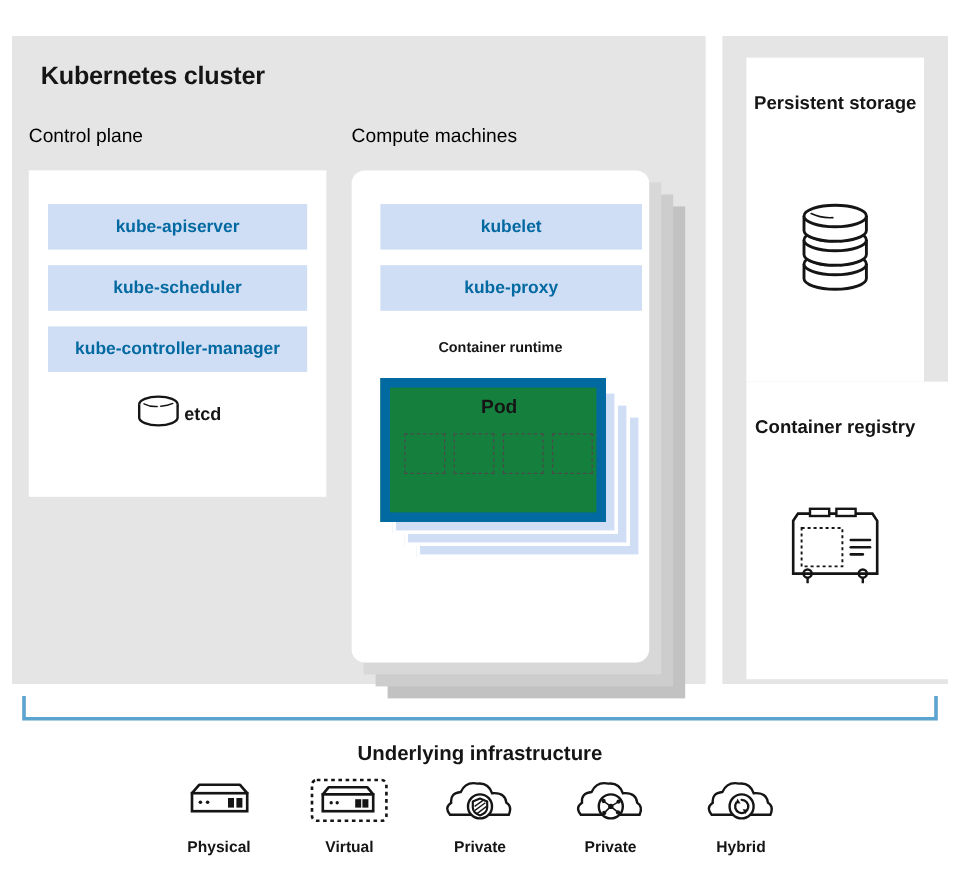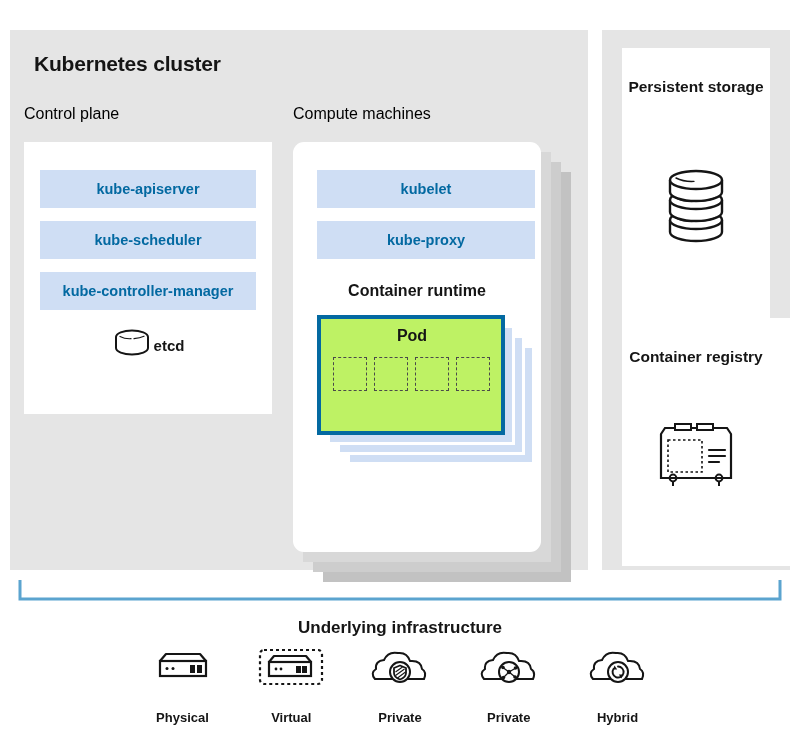--- a/index.html
+++ b/index.html
@@ -128,21 +128,21 @@
   }
   .compute-card .bar.b1 { top: 28px; }
   .compute-card .bar.b2 { top: 79px; }
 
   .runtime-label {
     position: absolute;
     left: 0;
     top: 140px;
     width: 248px;
     text-align: center;
-    font-size: 16px;
+    font-size: 12px;
     font-weight: bold;
   }
 
   
   .pod-stack {
     position: absolute;
     left: 24px;
     top: 173px;
     width: 215px;
     height: 155px;
@@ -156,22 +156,22 @@
   .pod-shadow.p1 { left: 10px; top: 10px; width: 188px; height: 120px; }
   .pod-shadow.p2 { left: 20px; top: 20px; width: 188px; height: 120px; }
   .pod-shadow.p3 { left: 30px; top: 30px; width: 188px; height: 120px; }
 
   .pod-card {
     position: absolute;
     left: 0;
     top: 0;
     width: 188px;
     height: 120px;
-    background: #bef264;
-    border: 4px solid #0369a1;
+    background: #15803d;
+    border: 8px solid #0369a1;
     box-sizing: border-box;
   }
   .pod-title {
     position: absolute;
     left: 0;
     top: 8px;
     width: 182px;
     text-align: center;
     font-size: 16px;
     font-weight: bold;
@@ -261,21 +261,21 @@
     flex-direction: column;
     align-items: center;
   }
   .infra-glyph {
     height: 44px;
     display: flex;
     align-items: center;
     justify-content: center;
   }
   .infra-label {
-    margin-top: 21px;
+    margin-top: 9px;
     font-size: 13px;
     font-weight: bold;
   }
 </style>
 </head>
 <body>
 
 <div class="cluster-panel">
 
   <div class="cluster-title">Kubernetes cluster</div>

